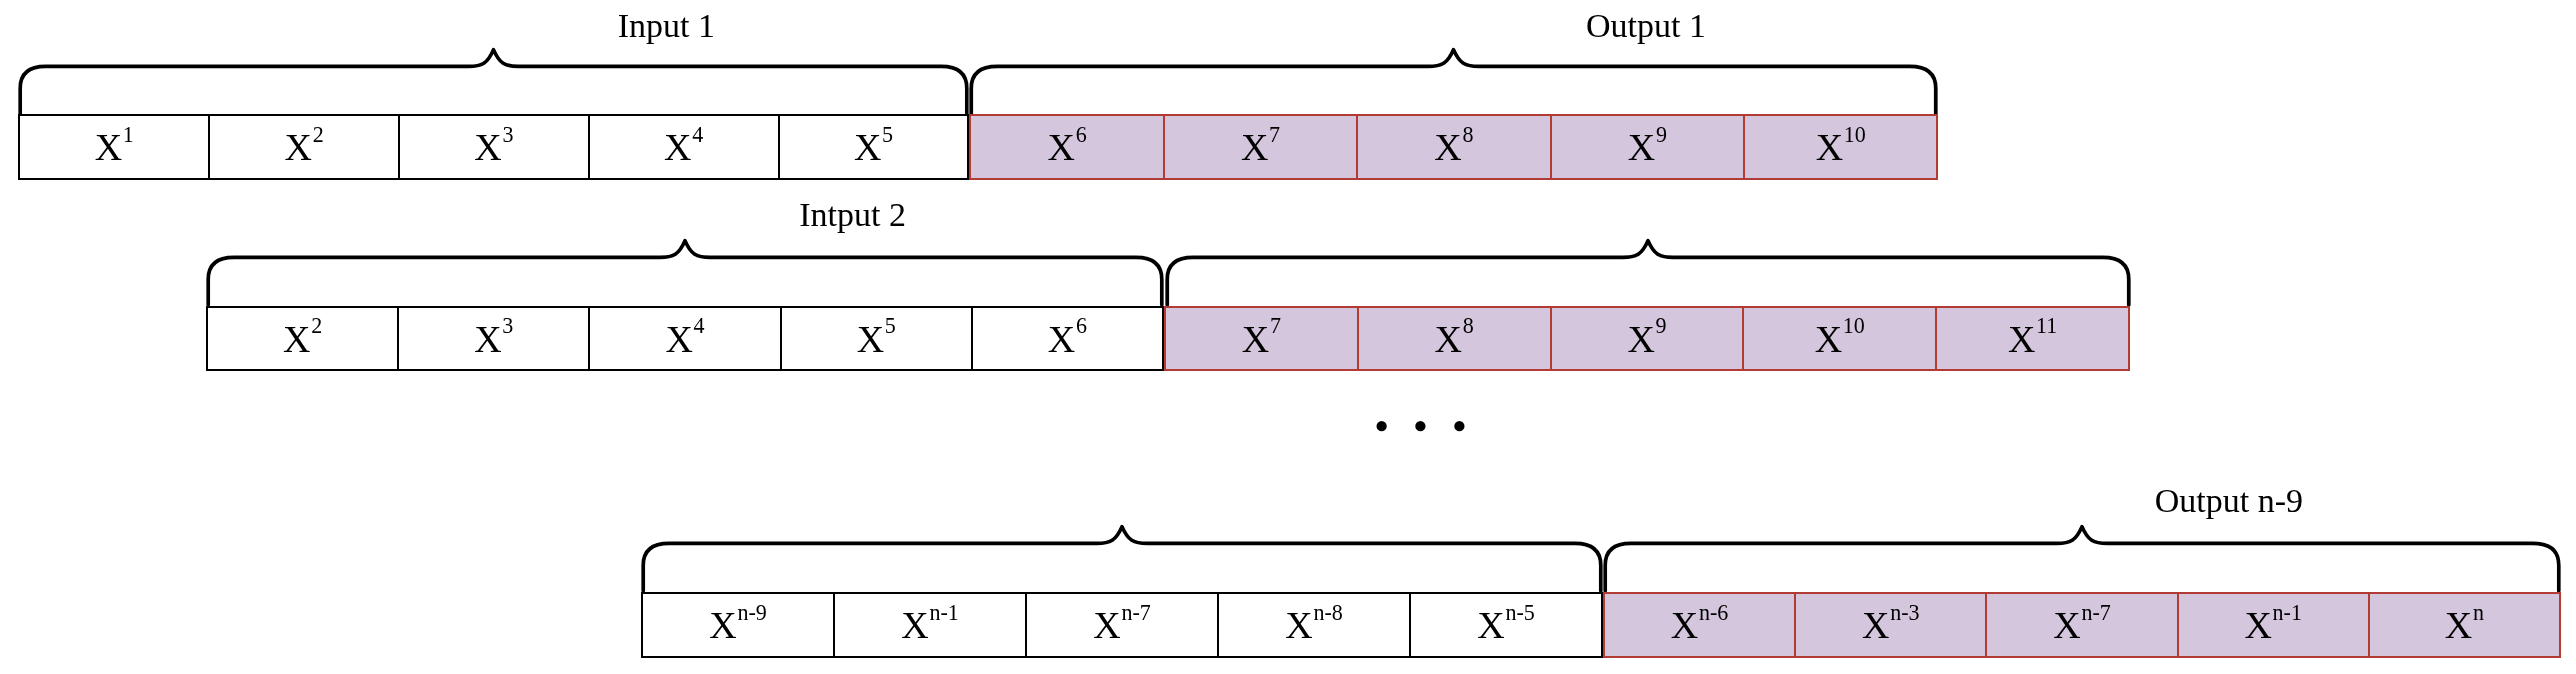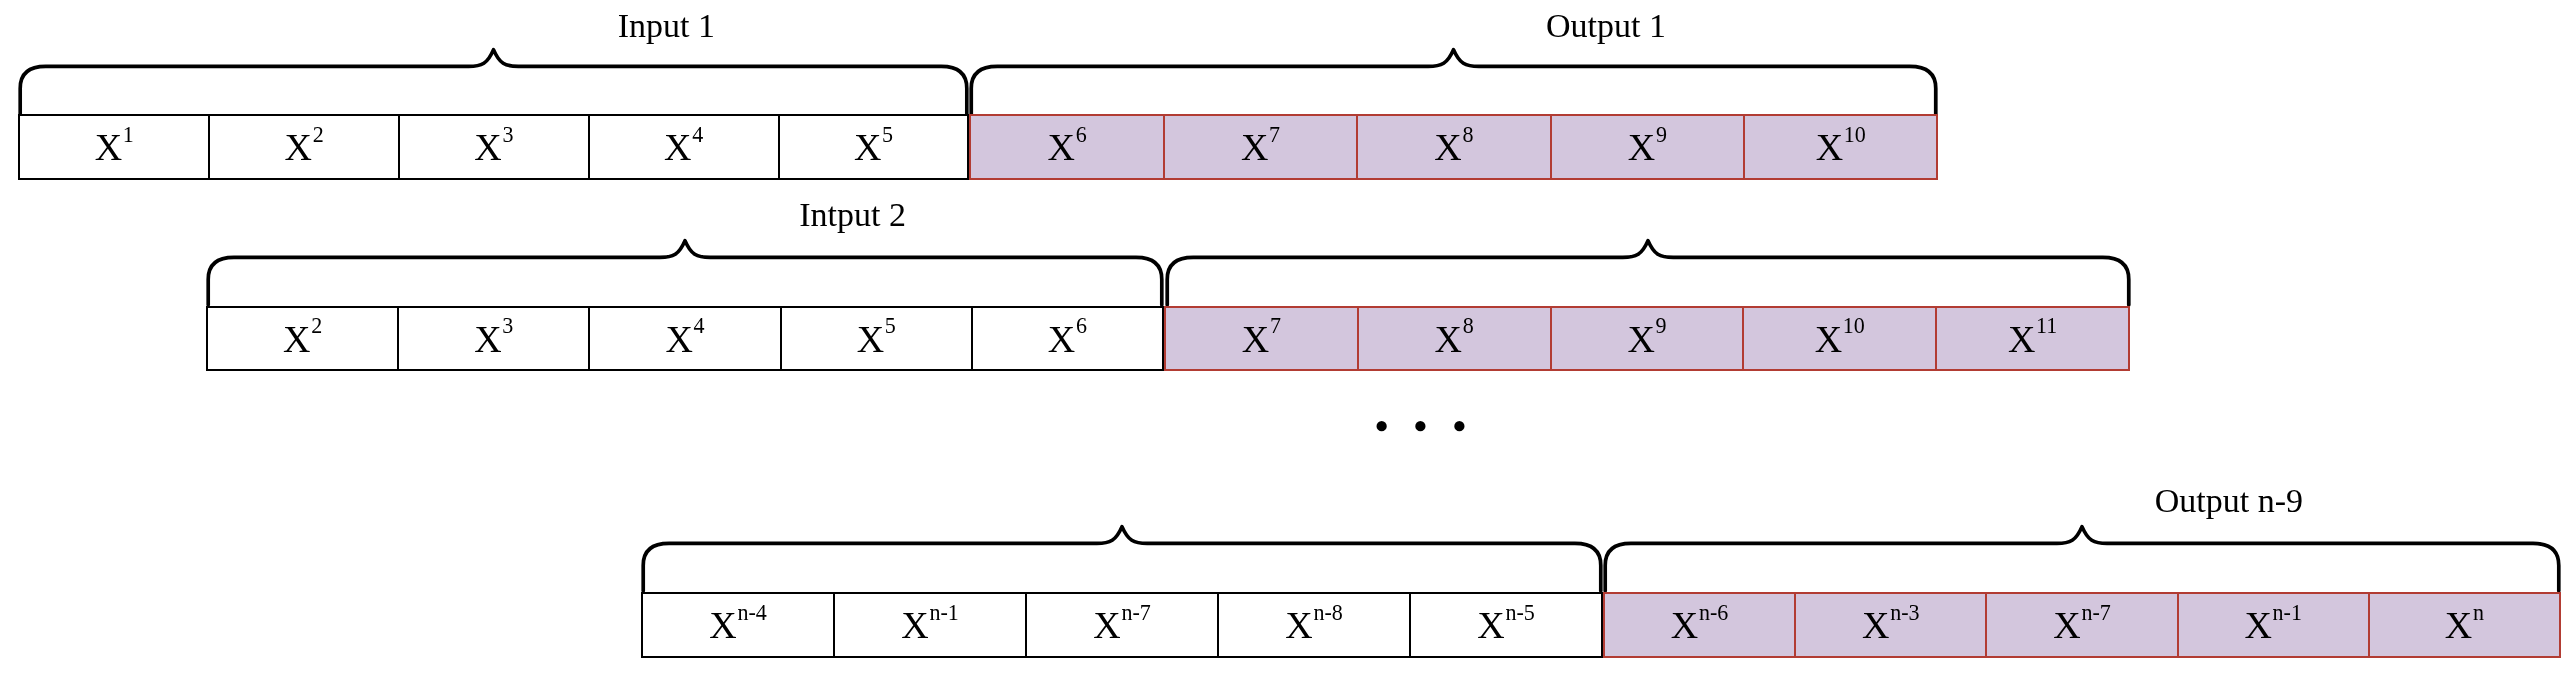--- a/index.html
+++ b/index.html
@@ -74,21 +74,21 @@
     letter-spacing:8px;
     line-height:1;
   }
 </style>
 </head>
 <body>
 
 <div id="stage">
 
   <div class="rlabel" style="left:273px;top:7.4px">Input 1</div>
-  <div class="rlabel" style="left:1224px;top:7.4px">Output 1</div>
+  <div class="rlabel" style="left:1264px;top:7.4px">Output 1</div>
 
   <svg class="brace" style="left:18.4px;top:43px;width:951px" viewBox="0 0 1300 97" preserveAspectRatio="none">
     <path d="M 3 97 L 3 62 Q 3 32 38 32 L 616 32 C 634 32 642 28 650 9 C 658 28 666 32 684 32 L 1262 32 Q 1297 32 1297 62 L 1297 97"></path>
   </svg>
   <svg class="brace" style="left:969px;top:43px;width:969px" viewBox="0 0 1300 97" preserveAspectRatio="none">
     <path d="M 3 97 L 3 62 Q 3 32 38 32 L 616 32 C 634 32 642 28 650 9 C 658 28 666 32 684 32 L 1262 32 Q 1297 32 1297 62 L 1297 97"></path>
   </svg>
 
   <div class="cells" style="left:18.4px;top:114px;width:1920px;height:66px">
     <div class="grp in" style="width:951px">
@@ -201,21 +201,21 @@
     <path d="M 3 97 L 3 62 Q 3 32 38 32 L 616 32 C 634 32 642 28 650 9 C 658 28 666 32 684 32 L 1262 32 Q 1297 32 1297 62 L 1297 97"></path>
   </svg>
   <svg class="brace" style="left:1603px;top:520px;width:958px" viewBox="0 0 1300 97" preserveAspectRatio="none">
     <path d="M 3 97 L 3 62 Q 3 32 38 32 L 616 32 C 634 32 642 28 650 9 C 658 28 666 32 684 32 L 1262 32 Q 1297 32 1297 62 L 1297 97"></path>
   </svg>
 
   <div class="cells" style="left:641px;top:592px;width:1920px;height:66px">
     <div class="grp in" style="width:962px">
       <div class="cell">
           <span>X</span>
-          <span class="cs">n-4</span>
+          <span class="cs">n-9</span>
         </div>
       <div class="cell">
           <span>X</span>
           <span class="cs">n-1</span>
         </div>
       <div class="cell">
           <span>X</span>
           <span class="cs">n-7</span>
         </div>
       <div class="cell">

